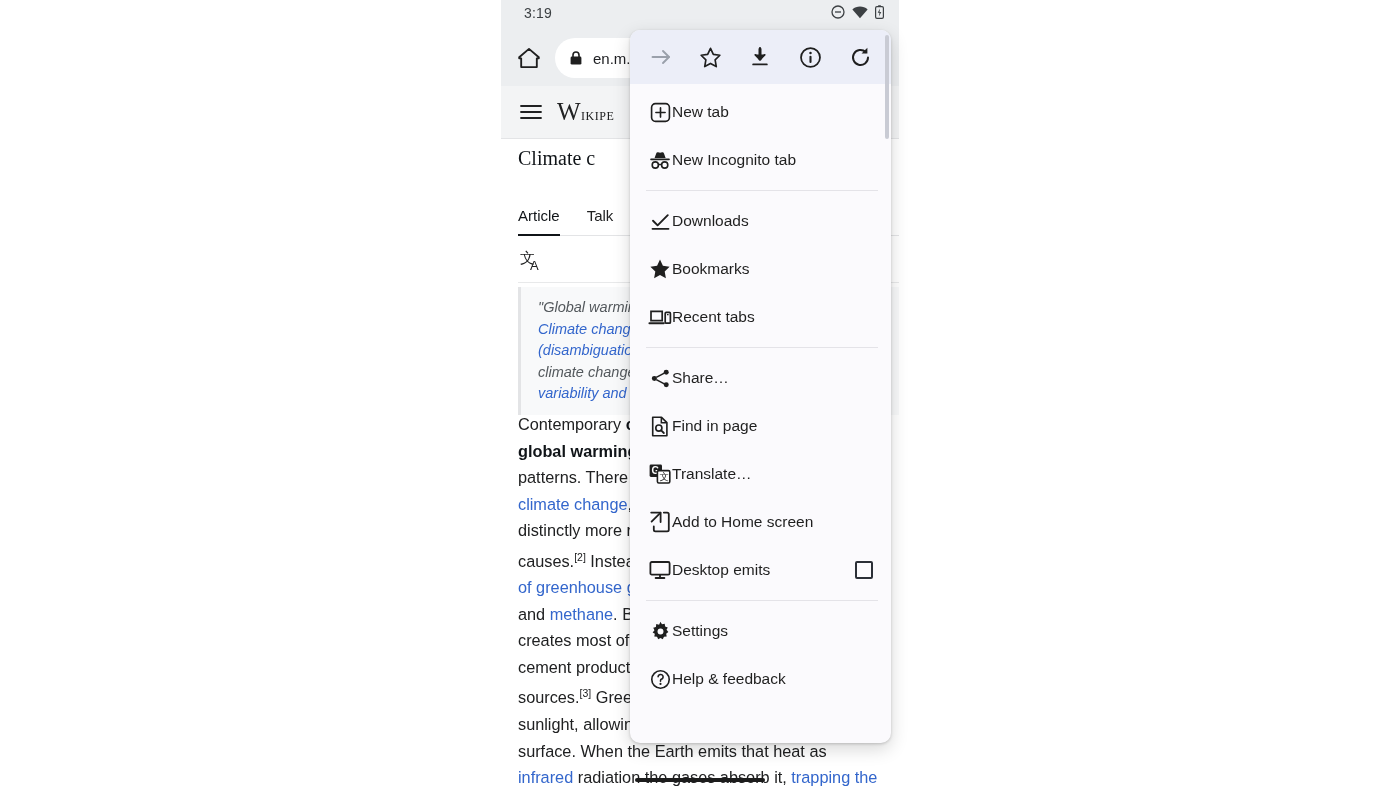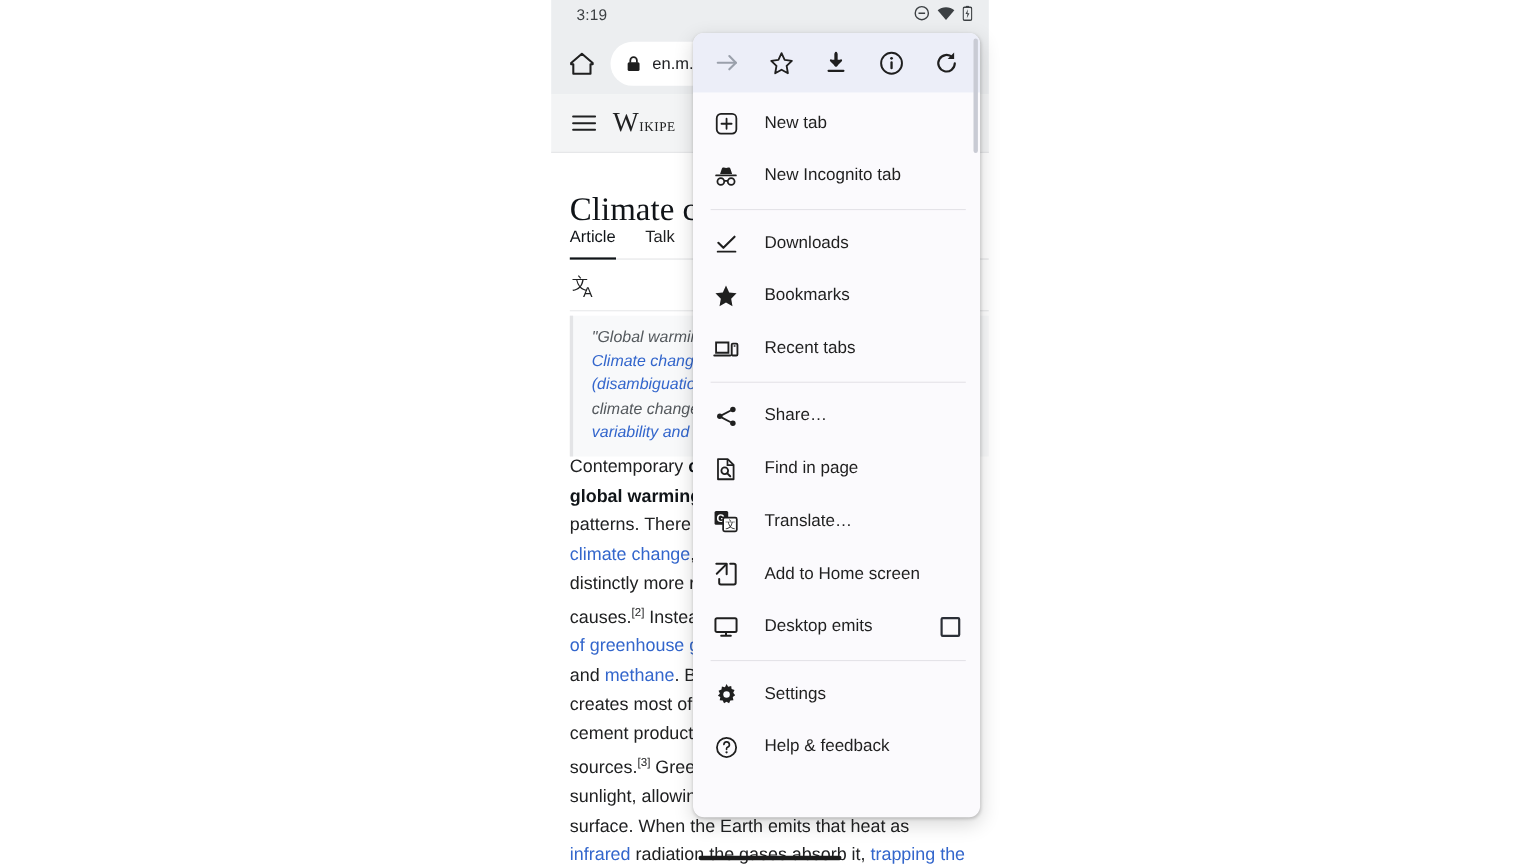--- a/index.html
+++ b/index.html
@@ -69,23 +69,23 @@
     font-size: 25px; color: #202122; letter-spacing: .5px; white-space: nowrap;
   }
   #wiki-wordmark .sm { font-size: 12px; }
 
   
   #article {
     position: absolute; left: 0; top: 139px; width: 398px; height: 649px;
     background: #ffffff; overflow: hidden;
   }
   #article-title {
-    position: absolute; left: 17px; top: 35px;
+    position: absolute; left: 17px; top: 8px;
     font-family: "Liberation Serif", serif;
-    font-size: 30px; color: #101418; white-space: nowrap;
+    font-size: 20px; color: #101418; white-space: nowrap;
   }
   #article-tabs {
     position: absolute; left: 17px; top: 68px; display: flex; gap: 27px;
     border-bottom: 1px solid #e3e4e6; width: 381px; box-sizing: border-box;
   }
   #article-tabs .tab {
     font-size: 15px; color: #202122; padding-bottom: 11px;
     position: relative; white-space: nowrap;
   }
   #article-tabs .tab.active { color: #101418; }
@@ -148,21 +148,21 @@
   .mi {
     position: relative; height: 48px;
     display: flex; align-items: center;
     padding-left: 18px; box-sizing: border-box;
   }
   .mi .mi-icon {
     width: 24px; height: 24px; flex: 0 0 24px;
     display: flex; align-items: center; justify-content: center;
   }
   .mi .mi-label {
-    margin-left: 23px; font-size: 15.5px; color: #1f1f1f;
+    font-size: 15.5px; color: #1f1f1f;
     white-space: nowrap;
   }
   .mi .mi-check {
     position: absolute; right: 18px; top: 50%; transform: translateY(-50%);
     width: 18px; height: 18px; border: 2px solid #2b2f37; border-radius: 2px;
     box-sizing: border-box;
   }
   .mdiv {
     height: 1px; background: #e4e3e8;
     margin: 6px 13px 6px 16px;

